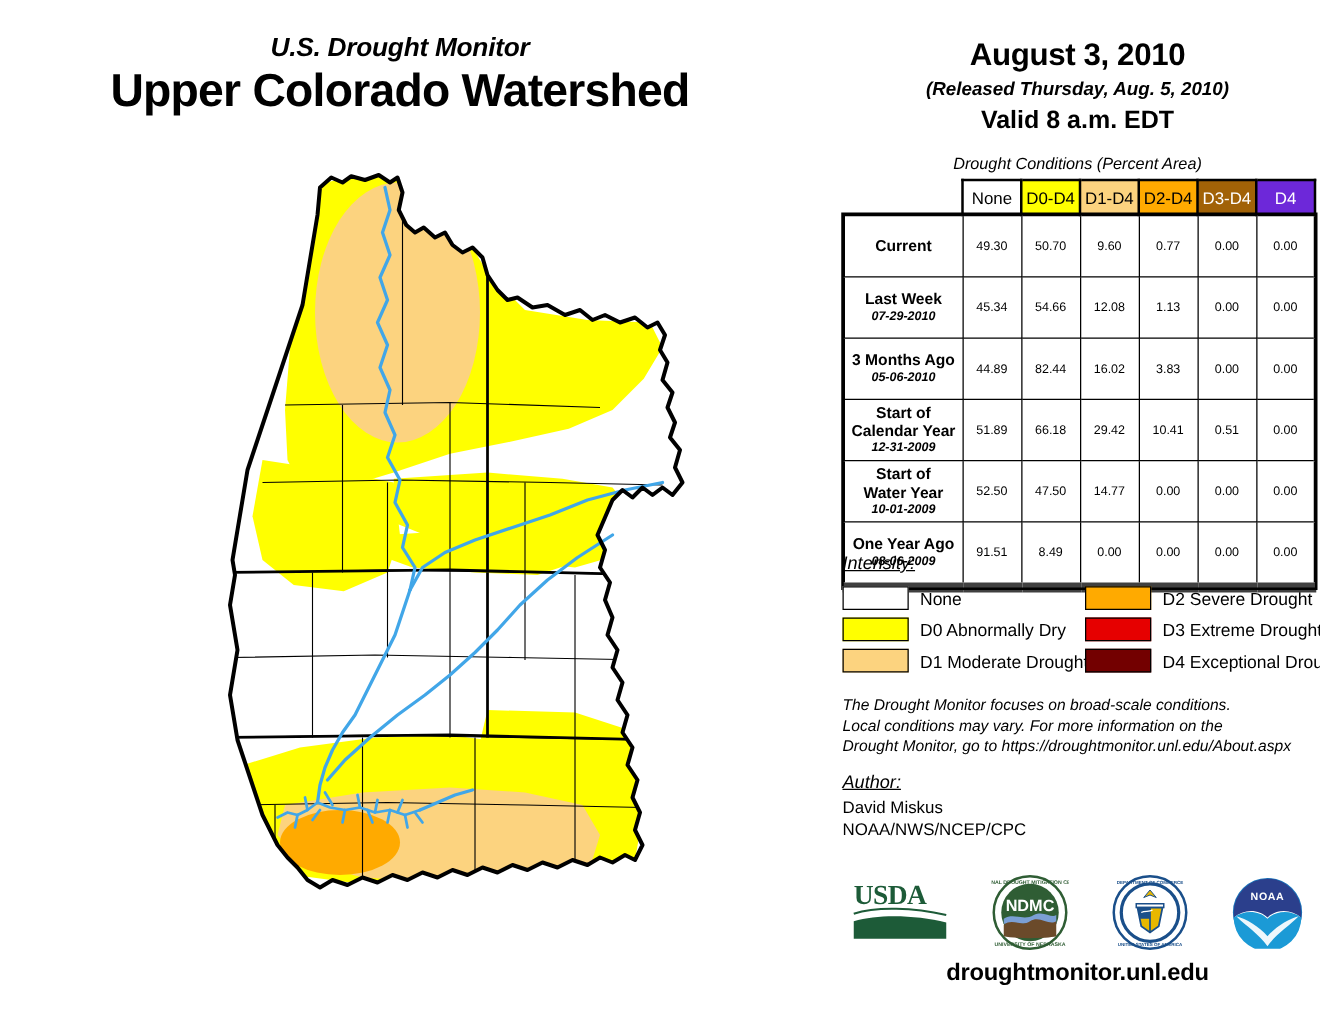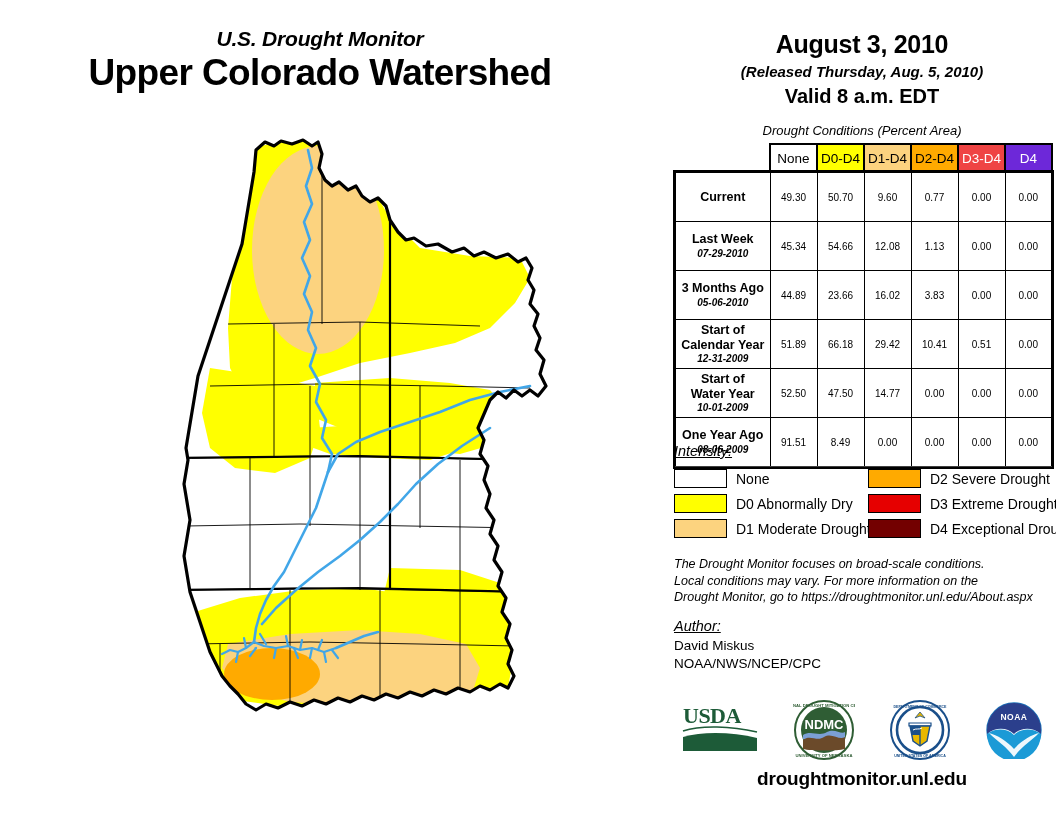--- a/index.html
+++ b/index.html
@@ -127,21 +127,21 @@
     font-size: 10px;
     font-weight: bold;
     font-style: italic;
     margin-top: 1px;
   }
   
   #cond-table tbody { outline: 2px solid #000; }
   #cond-table tbody tr td:first-child { border-left: 2px solid #000; }
   #cond-table tbody tr td:last-child  { border-right: 2px solid #000; }
   #cond-table tbody tr:first-child td { border-top: 2px solid #000; }
-  #cond-table tbody tr:last-child td  { border-bottom: 2px solid #404040; text-align: center; }
+  #cond-table tbody tr:last-child td  { border-bottom: 8px solid #404040; text-align: center; }
   #cond-table thead th:not(.corner) { border: 2px solid #000; }
 
   
   #legend {
     position: absolute;
     left: 10px; top: 443px;
     width: 380px;
   }
   #legend-title {
     font-size: 14.5px;
@@ -420,21 +420,21 @@
         <col class="datacol">
         <col class="datacol">
     </colgroup>
     <thead>
       <tr>
         <th class="corner"></th>
       <th style="background: rgb(255, 255, 255); color: rgb(0, 0, 0);">None</th>
           <th style="background: rgb(255, 255, 0); color: rgb(0, 0, 0);">D0-D4</th>
           <th style="background: rgb(252, 211, 127); color: rgb(0, 0, 0);">D1-D4</th>
           <th style="background: rgb(255, 170, 0); color: rgb(0, 0, 0);">D2-D4</th>
-          <th style="background: #ef4444; color: rgb(255, 255, 255); margin-top: 23px;">D3-D4</th>
+          <th style="background: #a16207; color: rgb(255, 255, 255); margin-top: 23px;">D3-D4</th>
           <th style="background: #6d28d9; color: rgb(255, 255, 255);">D4</th>
         </tr>
     </thead>
     <tbody>
         <tr>
           <td class="rowlabel">Current</td>
           <td>49.30</td>
           <td>50.70</td>
           <td>9.60</td>
           <td>0.77</td>
@@ -446,21 +446,21 @@
           <td>45.34</td>
           <td>54.66</td>
           <td>12.08</td>
           <td>1.13</td>
           <td>0.00</td>
           <td>0.00</td>
         </tr>
         <tr>
           <td class="rowlabel">3 Months Ago<span class="rowdate">05-06-2010</span></td>
           <td>44.89</td>
-          <td>23.66</td>
+          <td>82.44</td>
           <td>16.02</td>
           <td>3.83</td>
           <td>0.00</td>
           <td>0.00</td>
         </tr>
         <tr>
           <td class="rowlabel">Start of<br>Calendar Year<span class="rowdate">12-31-2009</span></td>
           <td>51.89</td>
           <td>66.18</td>
           <td>29.42</td>

